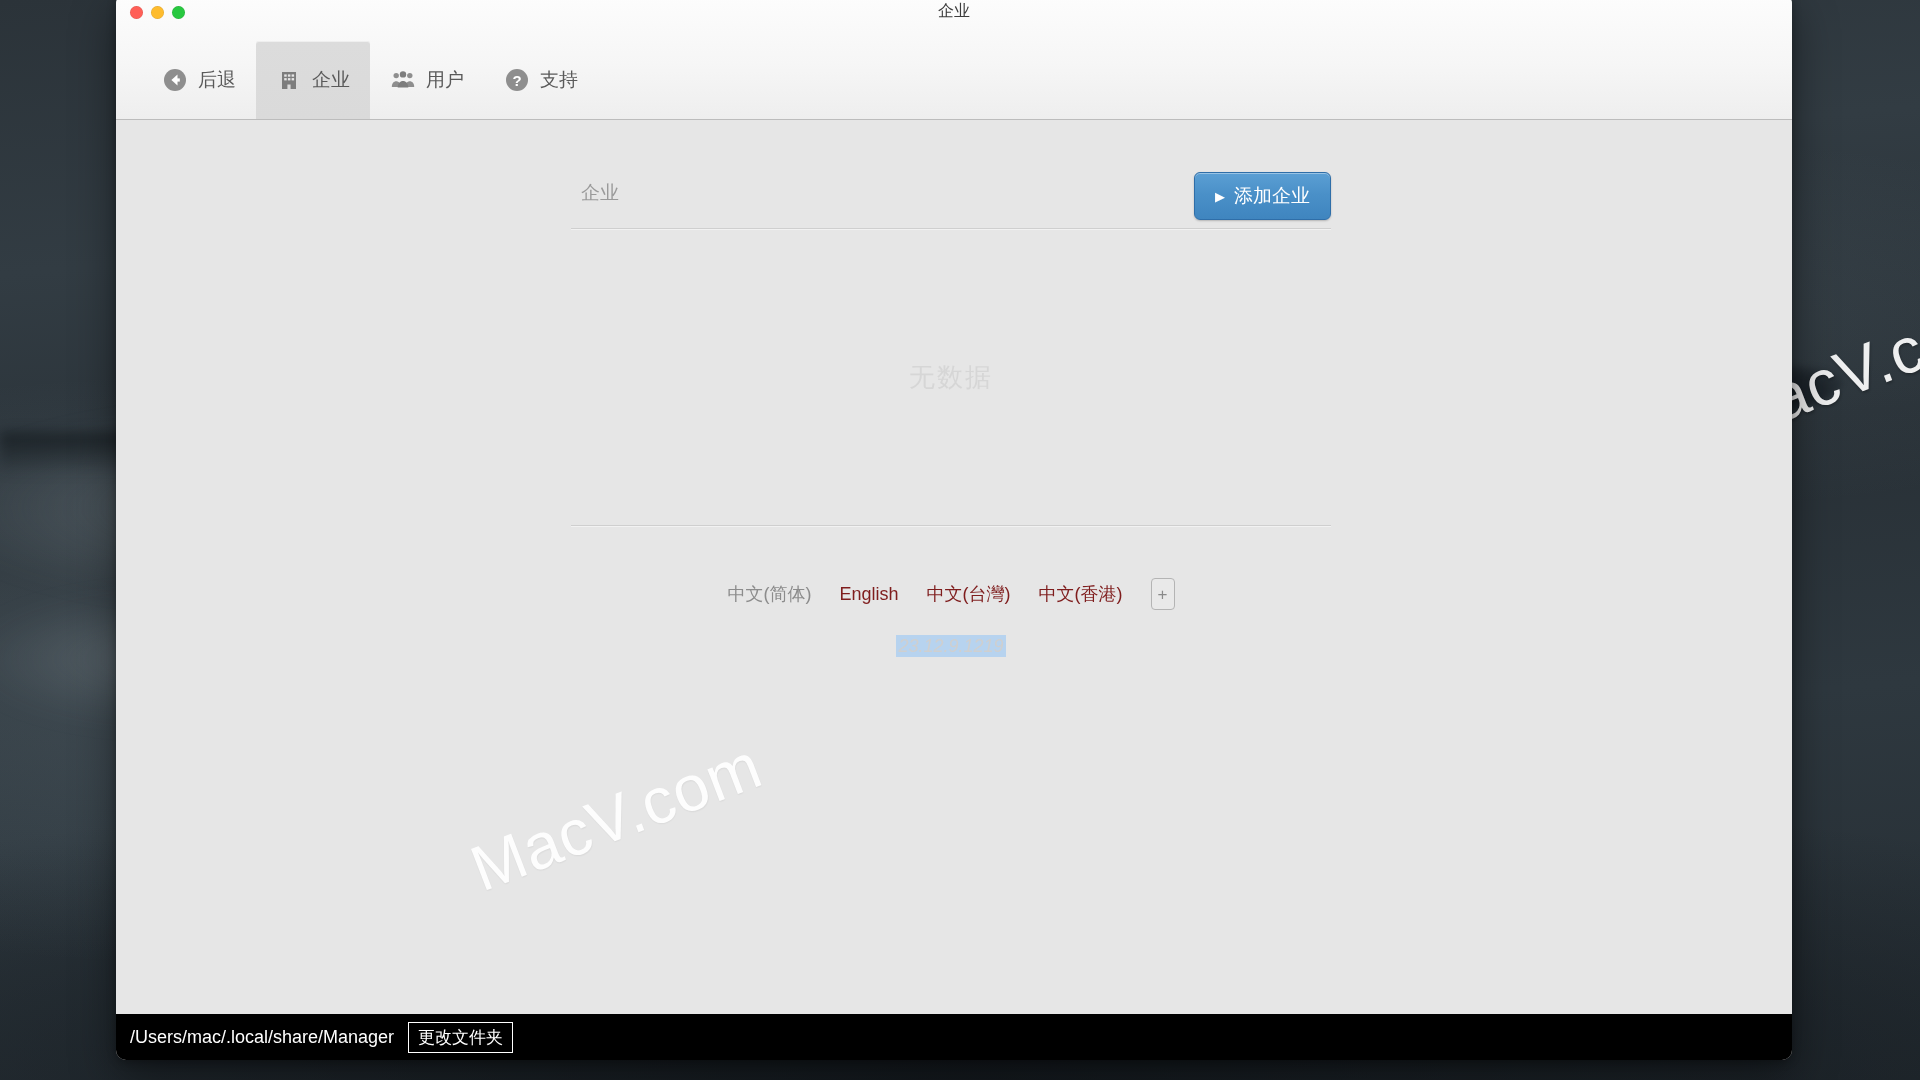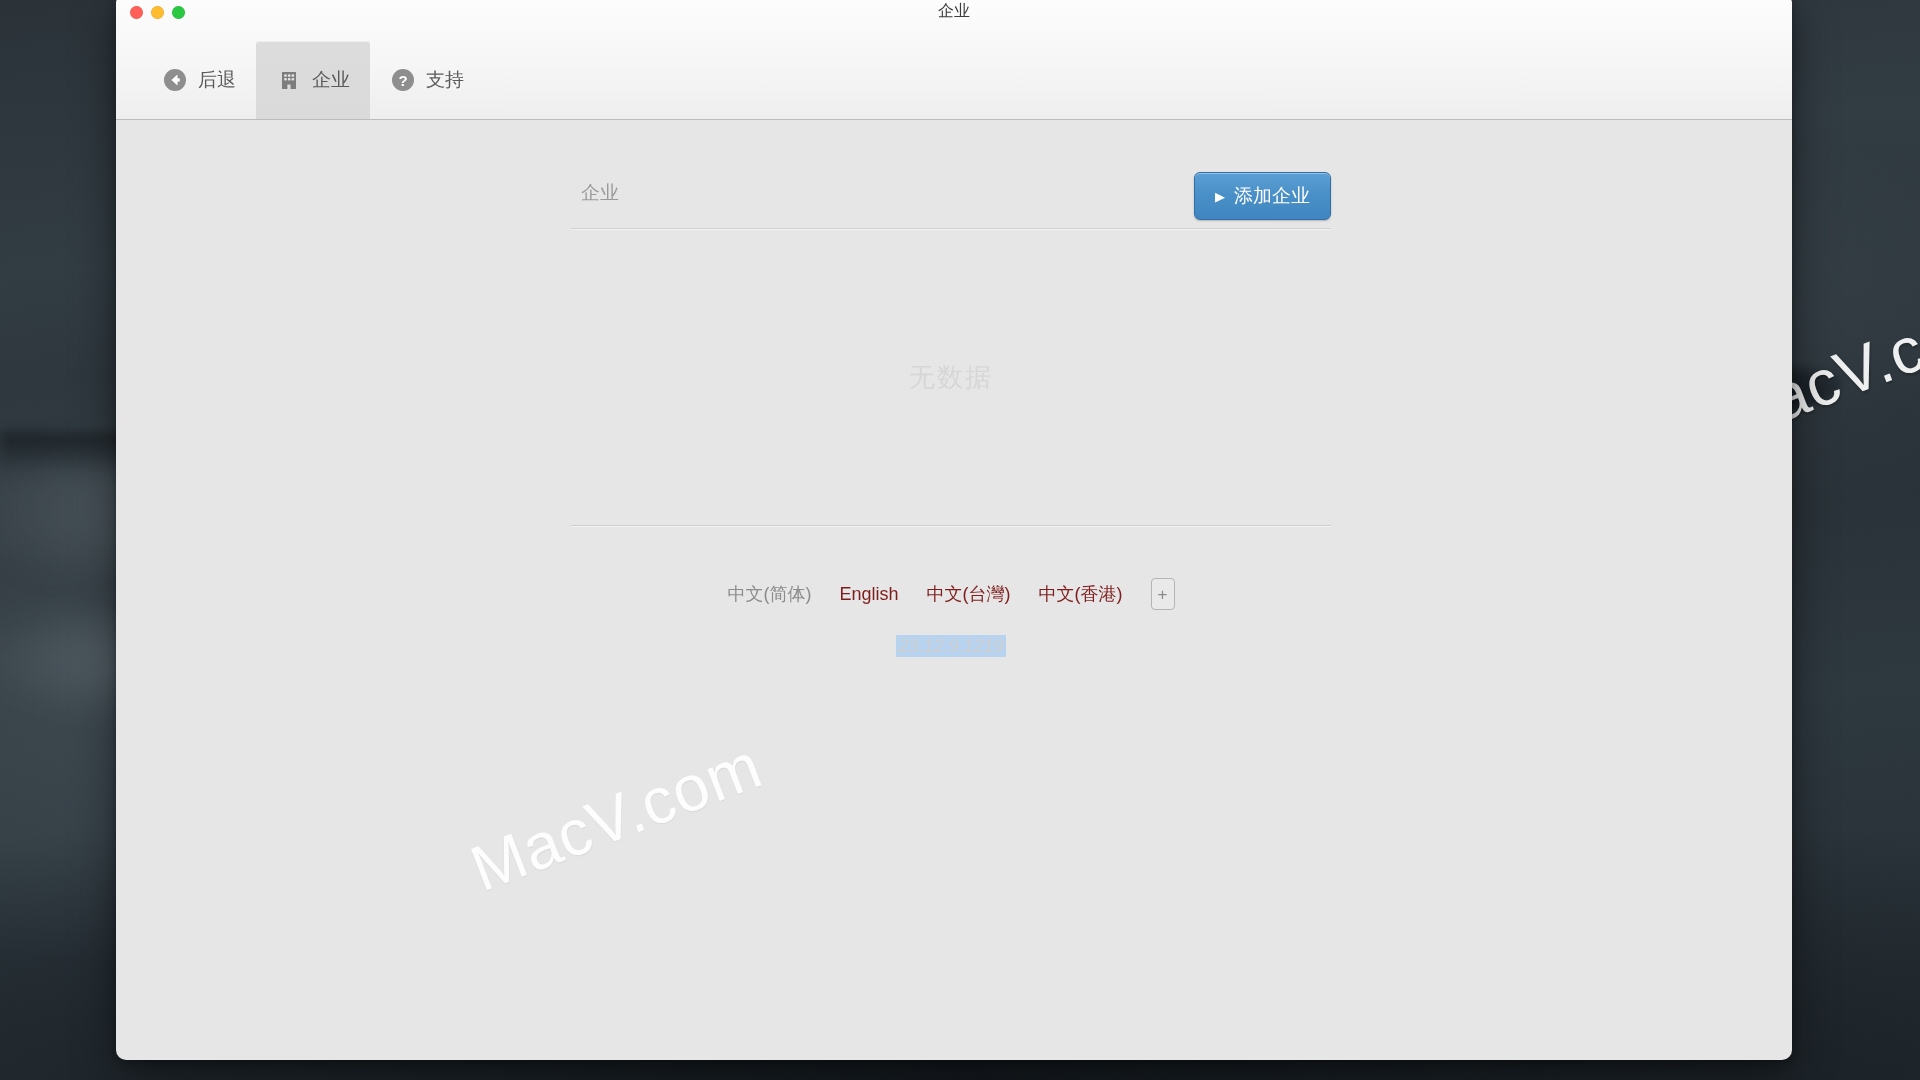--- a/index.html
+++ b/index.html
@@ -255,20 +255,33 @@
               <rect x="15.6" y="7.4" width="2.5" height="2.3"></rect>
               <rect x="8.2" y="11.1" width="2.5" height="2.3"></rect>
               <rect x="11.9" y="11.1" width="2.5" height="2.3"></rect>
               <rect x="15.6" y="11.1" width="2.5" height="2.3"></rect>
             </g>
           </svg>
         </span>
         <span class="tblabel">企业</span>
       </div>
 
+      <div class="tbitem">
+        <span class="icon">
+          <svg class="ico" viewBox="0 0 26 26">
+            <circle cx="6.2" cy="8.6" r="2.7" fill="#8e8e8e"></circle>
+            <path d="M1.8 20 c0-3.6 2-5.7 4.4-5.7 s4.4 2.1 4.4 5.7 Z" fill="#8e8e8e"></path>
+            <circle cx="19.8" cy="8.6" r="2.7" fill="#8e8e8e"></circle>
+            <path d="M15.4 20 c0-3.6 2-5.7 4.4-5.7 s4.4 2.1 4.4 5.7 Z" fill="#8e8e8e"></path>
+            <circle cx="13" cy="7.4" r="3.2" fill="#7d7d7d"></circle>
+            <path d="M7.7 20.6 c0-4.2 2.4-6.7 5.3-6.7 s5.3 2.5 5.3 6.7 Z" fill="#7d7d7d"></path>
+          </svg>
+        </span>
+        <span class="tblabel">用户</span>
+      </div>
 
       <div class="tbitem">
         <span class="icon">
           <svg class="ico" viewBox="0 0 26 26">
             <circle cx="13" cy="13" r="11" fill="#8e8e8e"></circle>
             <text x="13" y="19" text-anchor="middle" font-size="15" font-weight="bold" font-family="Liberation Sans, sans-serif" fill="#fff">?</text>
           </svg>
         </span>
         <span class="tblabel">支持</span>
       </div>
@@ -304,14 +317,18 @@
         <span class="lang-add">+</span>
       </div>
 
       <div class="version">
         <span>23.12.9.1219</span>
       </div>
 
     </div>
   </div>
 
+  <div class="statusbar">
+    <span class="path">/Users/mac/.local/share/Manager</span>
+    <span class="chg-btn">更改文件夹</span>
+  </div>
 
 </div>
 
 </body></html>

